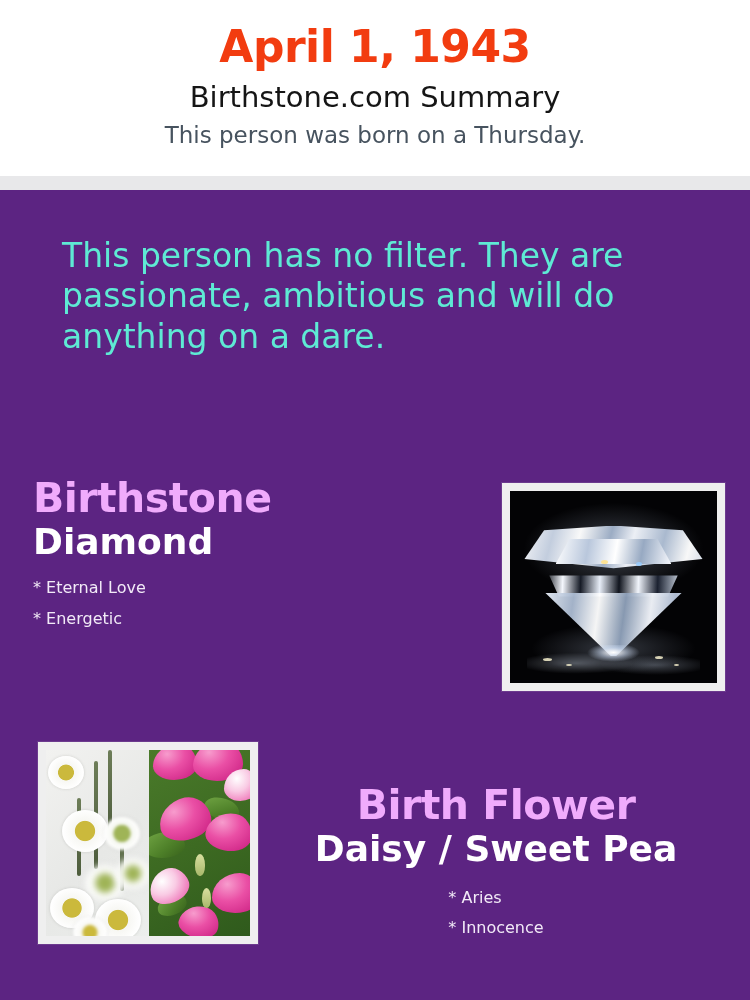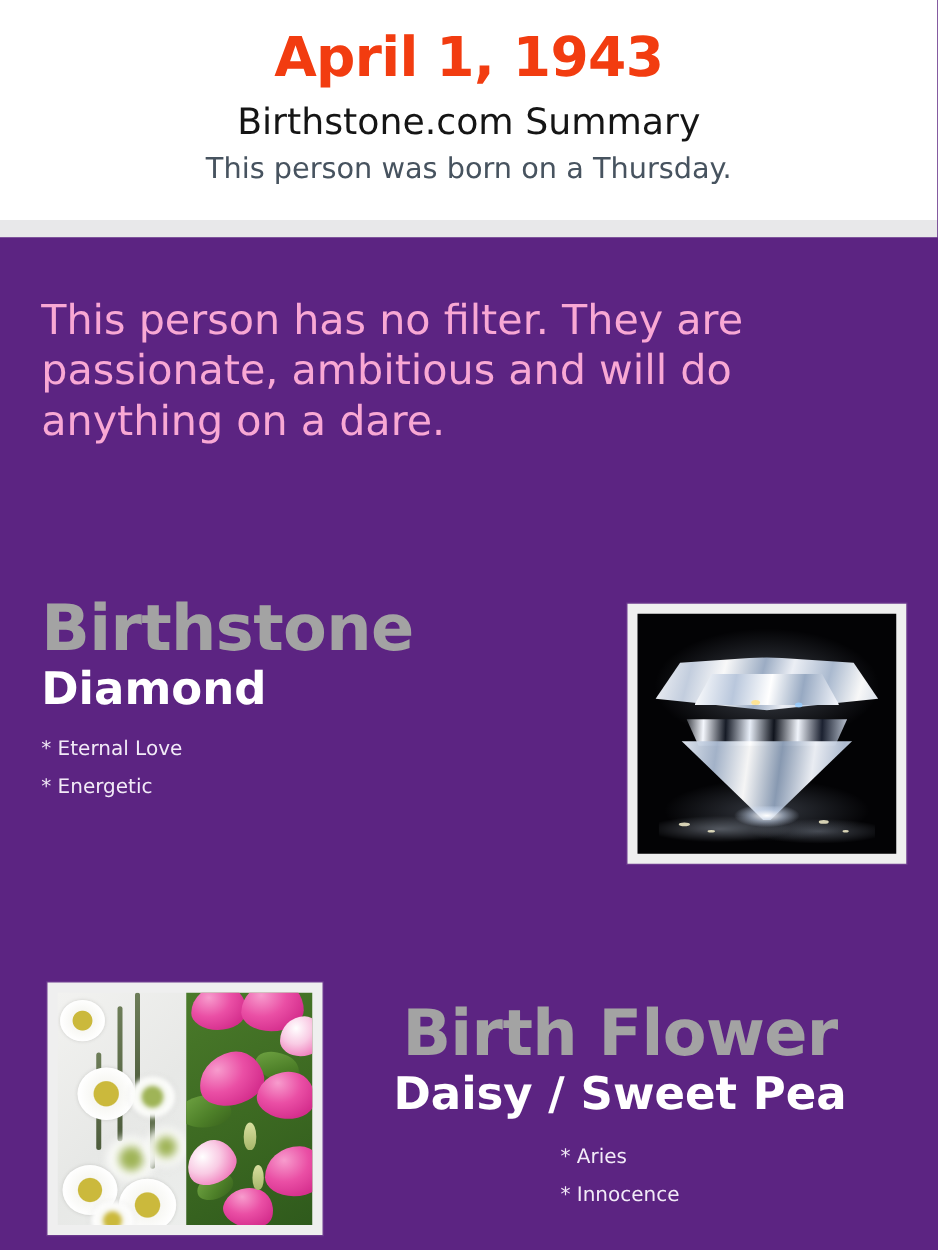--- a/index.html
+++ b/index.html
@@ -56,42 +56,43 @@
   .zodiac { padding:32px 34px 0 33px; }
   .zodiac-name {
     font-size:46px;
     font-weight:bold;
     color:#eeeeee;
     line-height:1.0;
     letter-spacing:-0.5px;
   }
   .zodiac-desc {
     font-size:33px;
-    color:#f9a8d4;
+    color:#5eead4;
     line-height:1.22;
     margin-top:14px;
     max-width:620px;
     font-weight:normal;
+    margin-left:29px;
   }
 
   
   .stone-row {
     position:absolute;
     top:288px; left:0;
     width:750px;
     padding:0 25px 0 33px;
     display:flex;
     align-items:flex-start;
     justify-content:space-between;
   }
   .stone-text { padding-top:0; }
   .section-head {
-    font-size:51px;
+    font-size:41px;
     font-weight:bold;
-    color:#a3a3a3;
+    color:#f0abfc;
     line-height:1.02;
     letter-spacing:-0.5px;
   }
   .section-sub {
     font-size:36px;
     color:#ffffff;
     line-height:1.1;
     margin-top:2px;
     font-weight:bold;
   }
@@ -233,23 +234,22 @@
     border-radius:50% 50% 45% 45%;
   }
 
   
   .flower-row {
     position:absolute;
     top:552px; left:0;
     width:750px;
     padding:0 50px 0 38px;
     display:flex;
-    align-items:center;
+    align-items:flex-end;
     justify-content:space-between;
-    margin-top:44px;
   }
   .flower-text {
     text-align:center;
     flex:1 1 auto;
     padding-left:34px;
     padding-top:0;
   }
   .flower-text .traits {
     text-align:left;
     display:inline-block;

